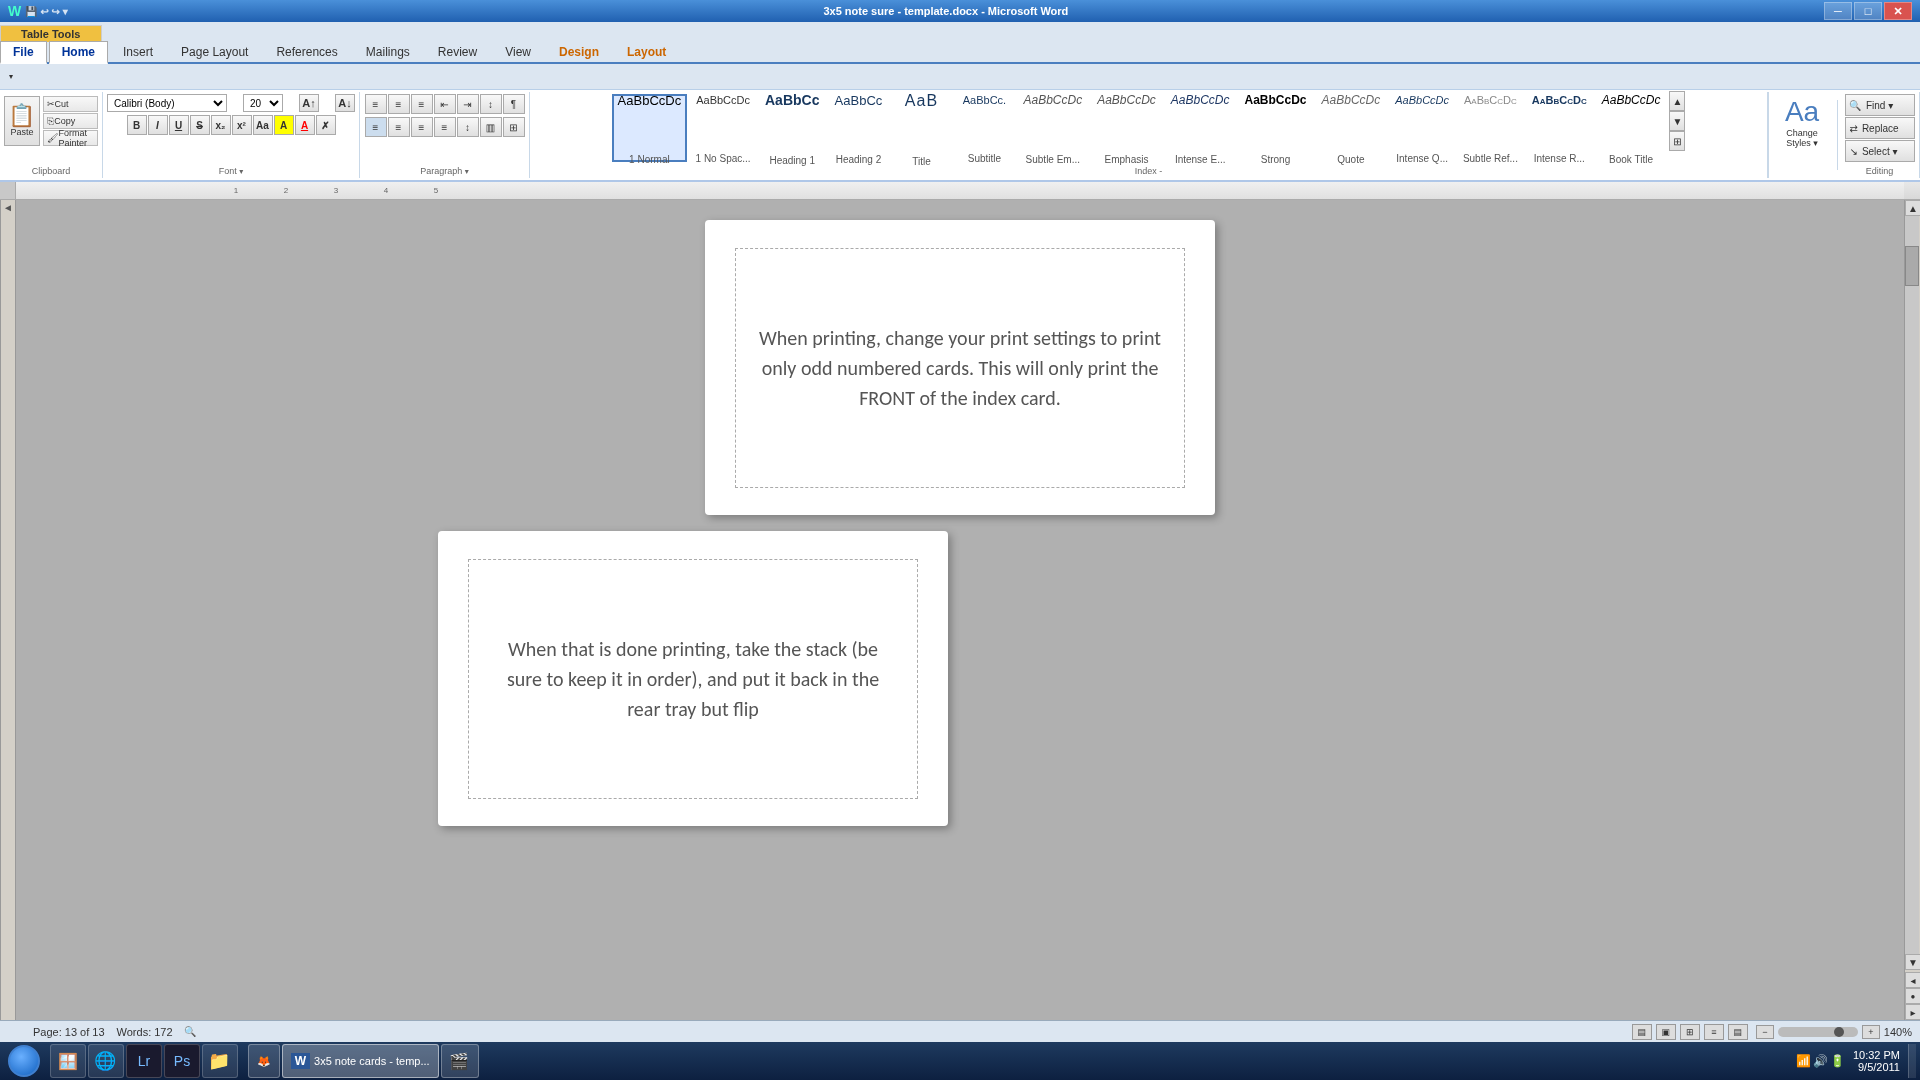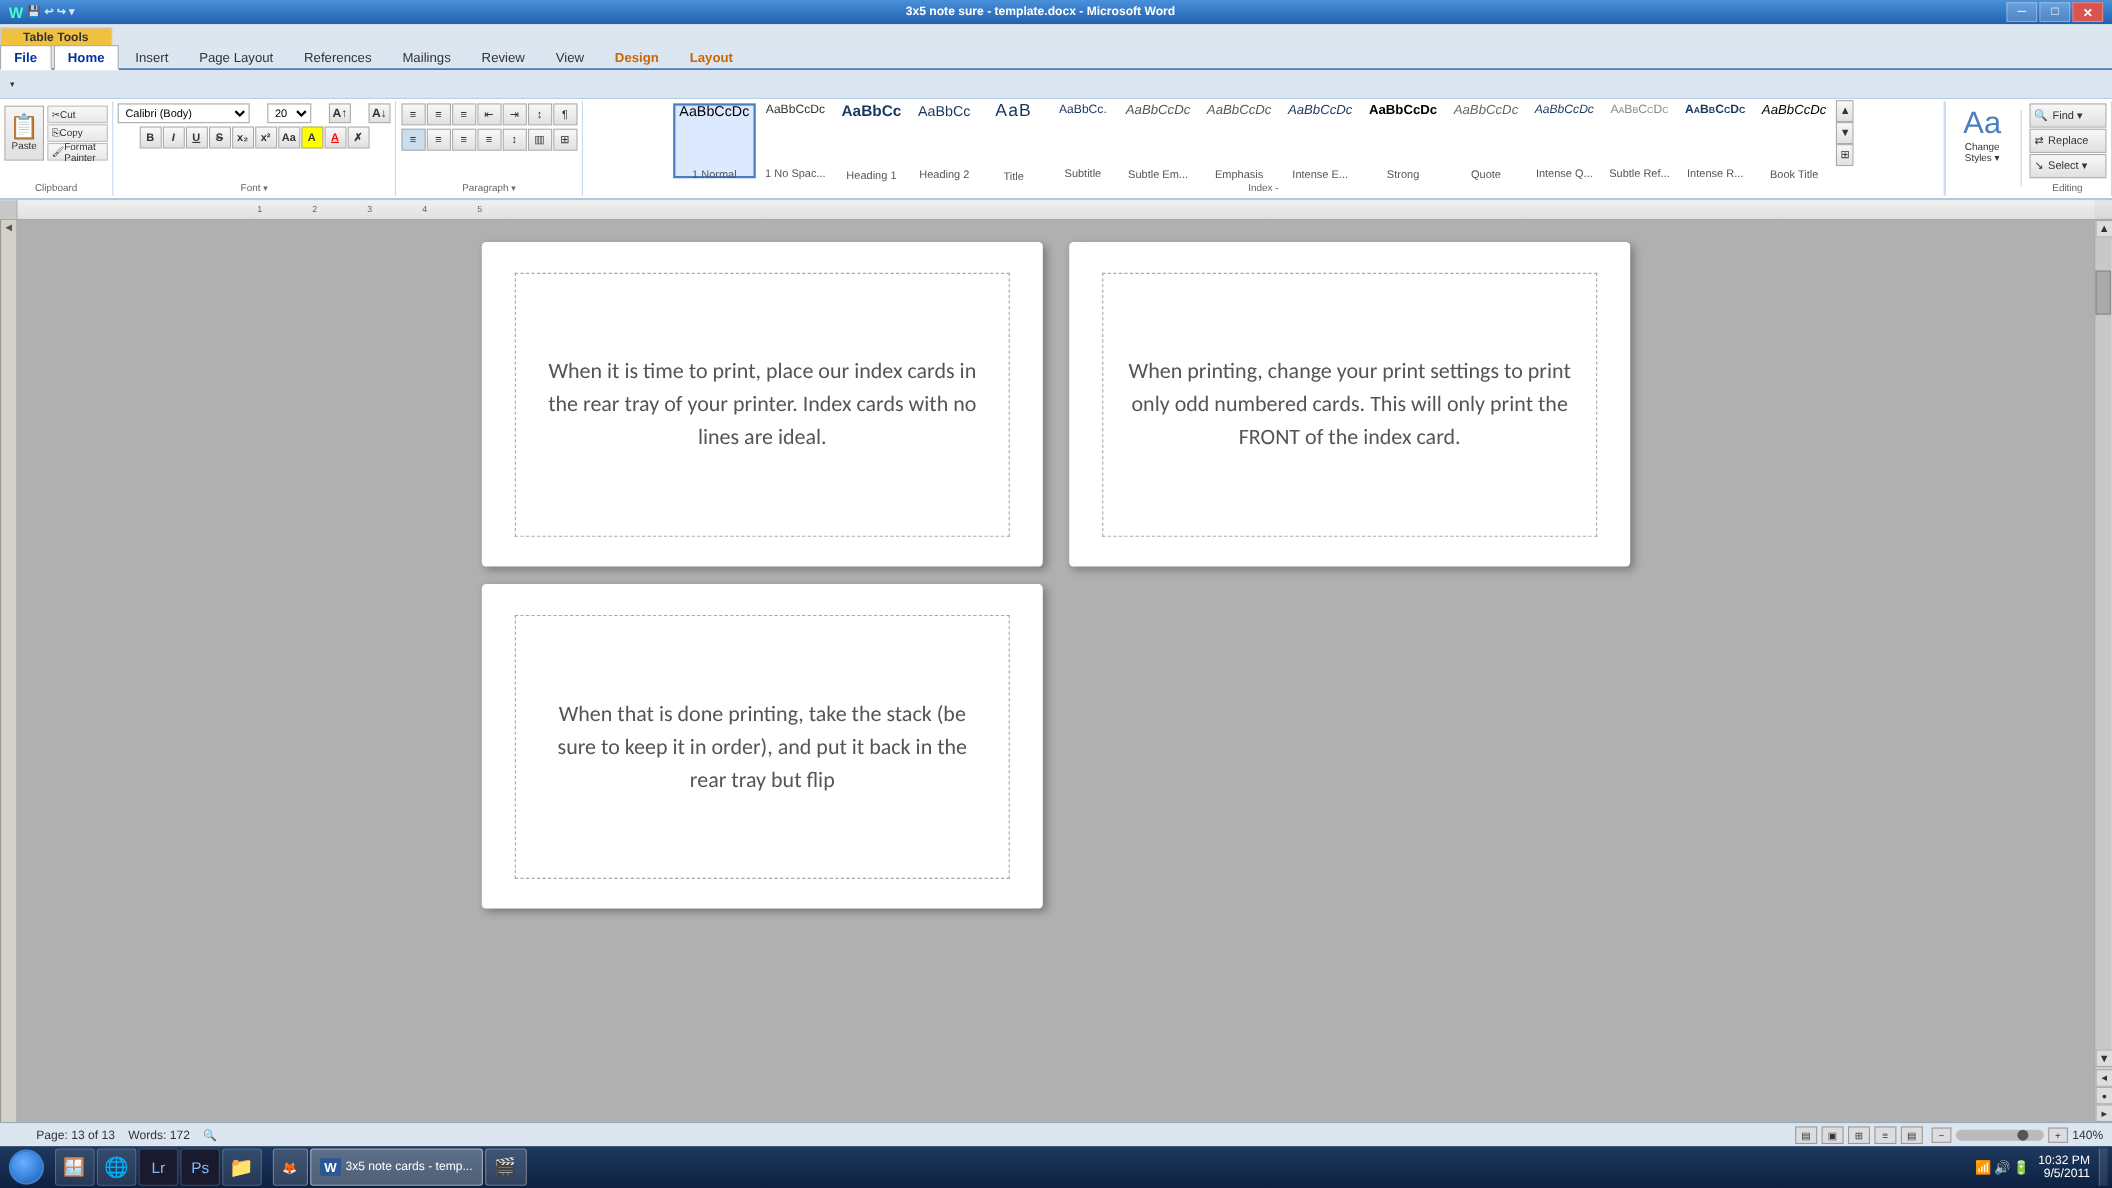--- a/index.html
+++ b/index.html
@@ -660,25 +660,20 @@
 
     <div class="vscroll" style="width:16px;background:#d4d0c8;border-right:1px solid #999;">
       <div style="font-size:10px;color:#555;text-align:center;margin-top:2px;">◄</div>
     </div>
 
     <div class="doc-canvas">
 
       <div class="card-row">
         <div class="note-card">
           <div class="note-card-inner">
-            <div class="note-card-text">When it is time to print, place our index cards in the rear tray of your printer.  Index cards with no lines are ideal.</div>
-          </div>
-        </div>
-        <div class="note-card">
-          <div class="note-card-inner">
             <div class="note-card-text">When printing, change your print settings to print only odd numbered cards.  This will only print the FRONT of the index card.</div>
           </div>
         </div>
       </div>
 
       <div class="card-row">
         <div class="note-card">
           <div class="note-card-inner">
             <div class="note-card-text">When that is done printing,  take the stack (be sure to keep it in order), and put it back in the rear tray but flip</div>
           </div>

